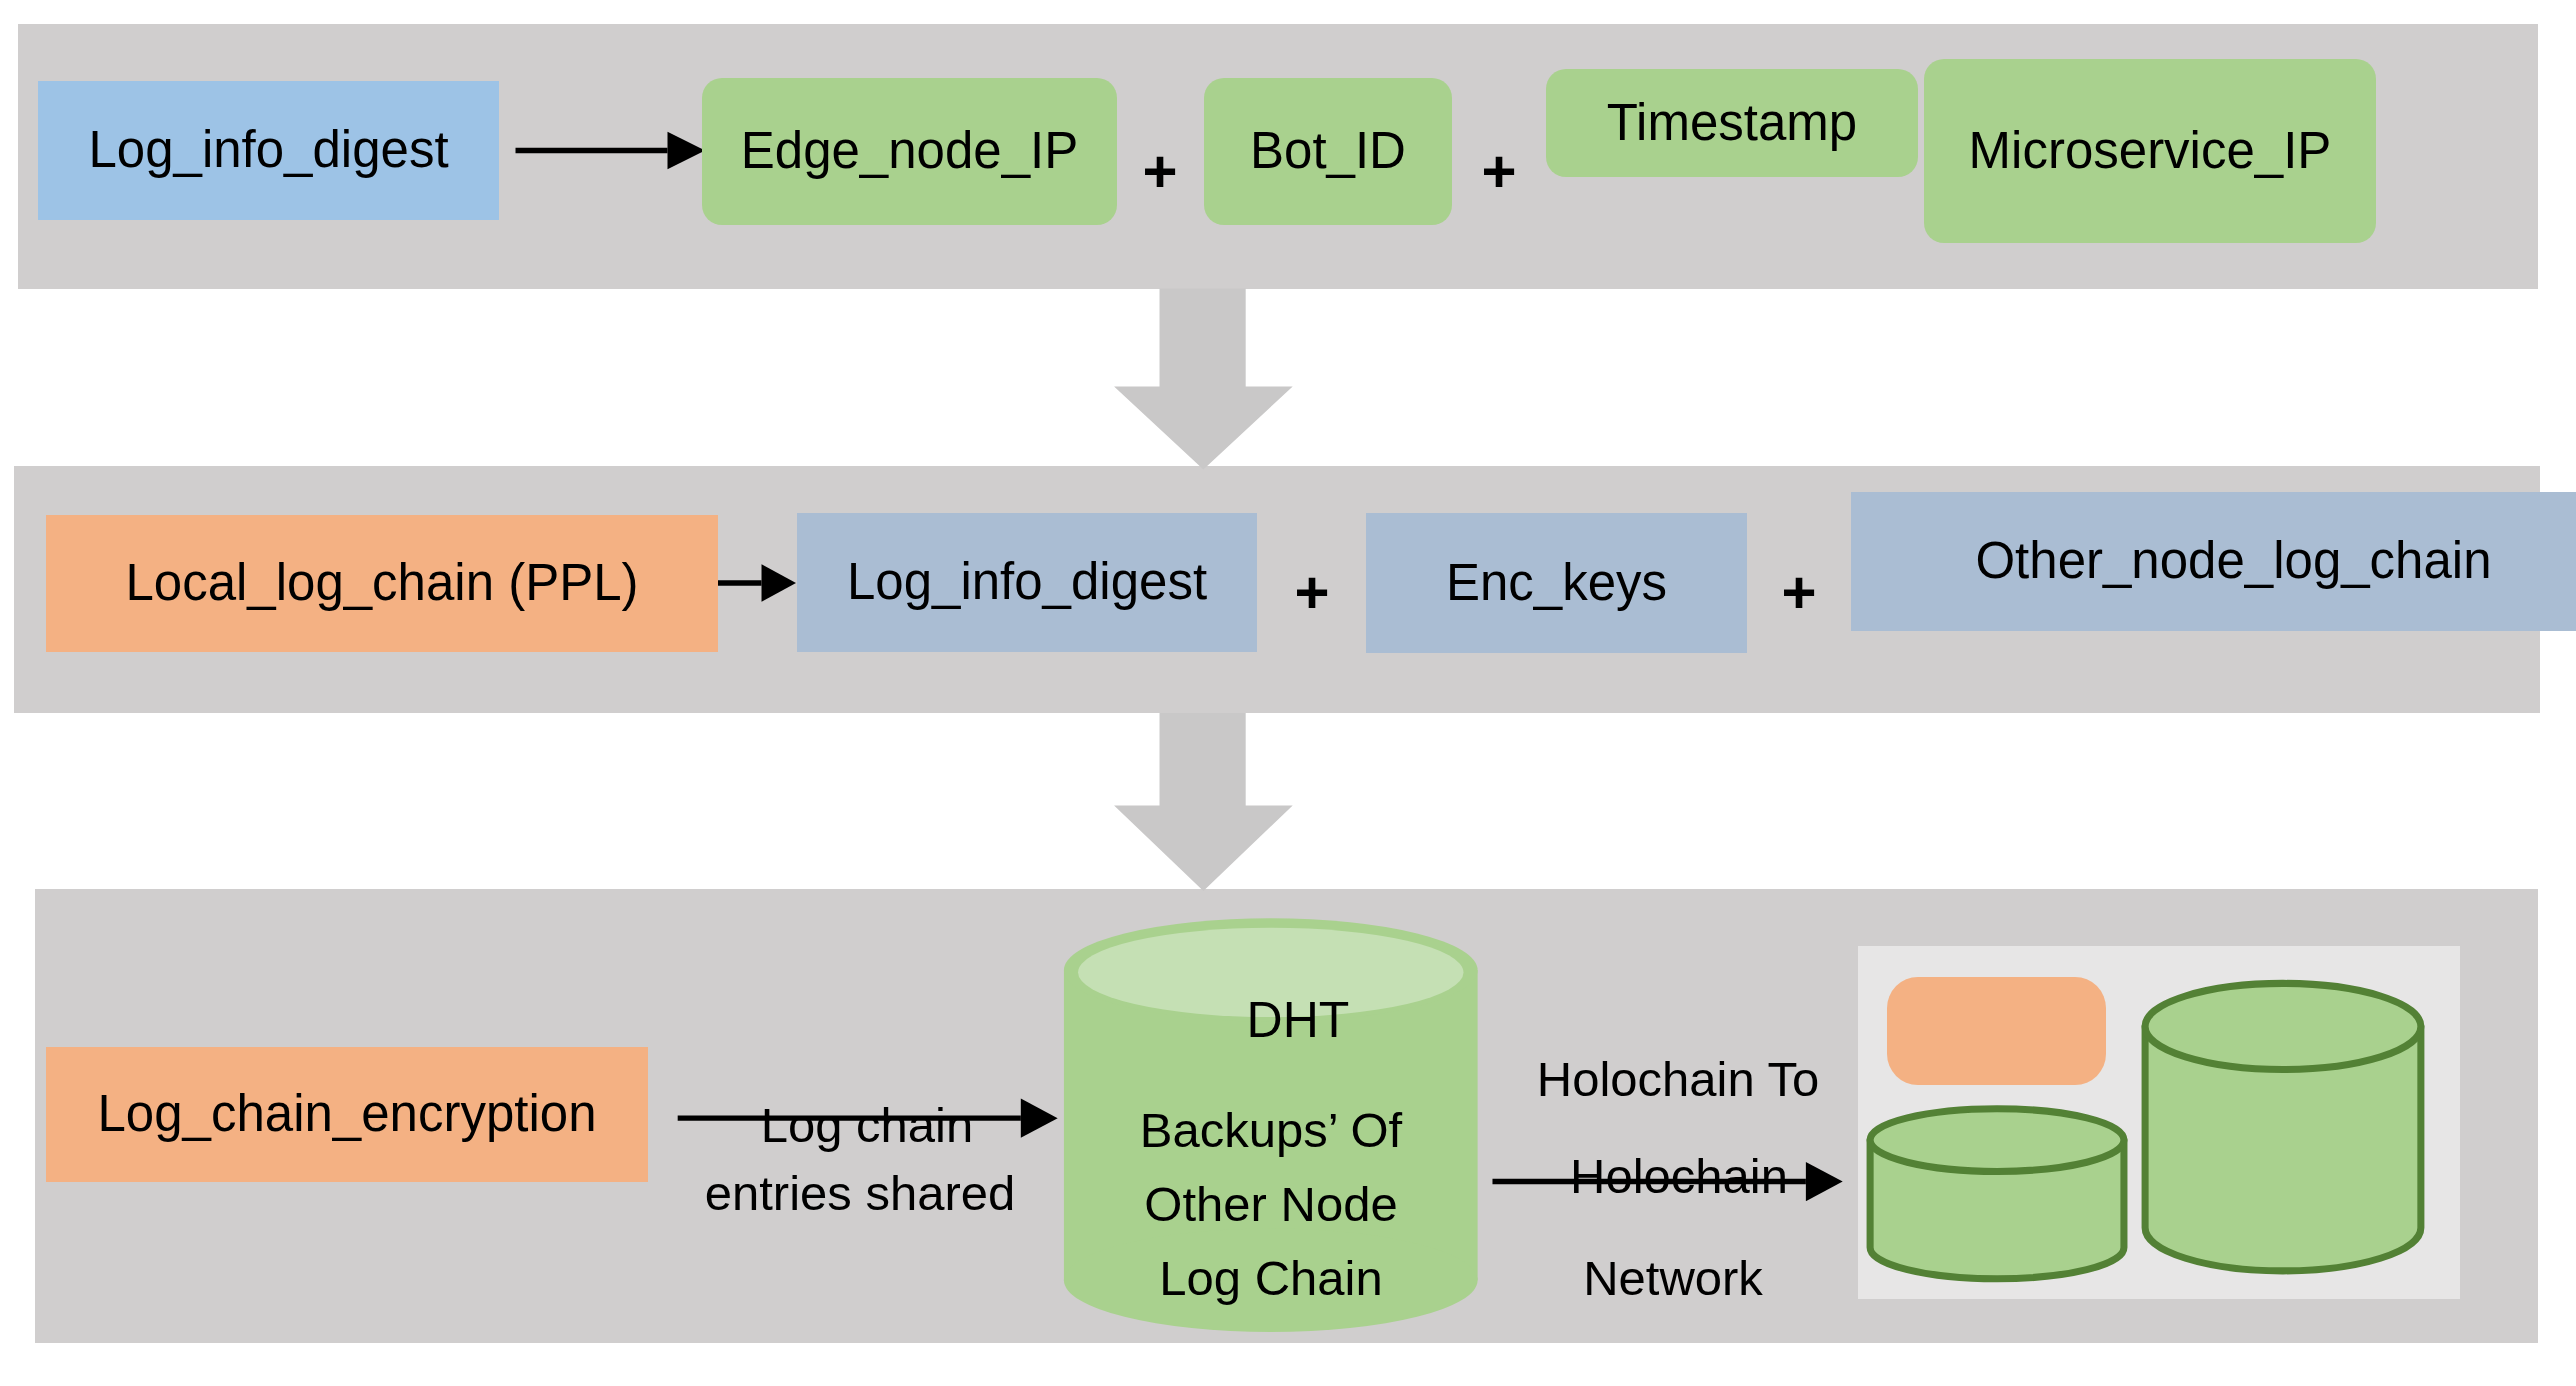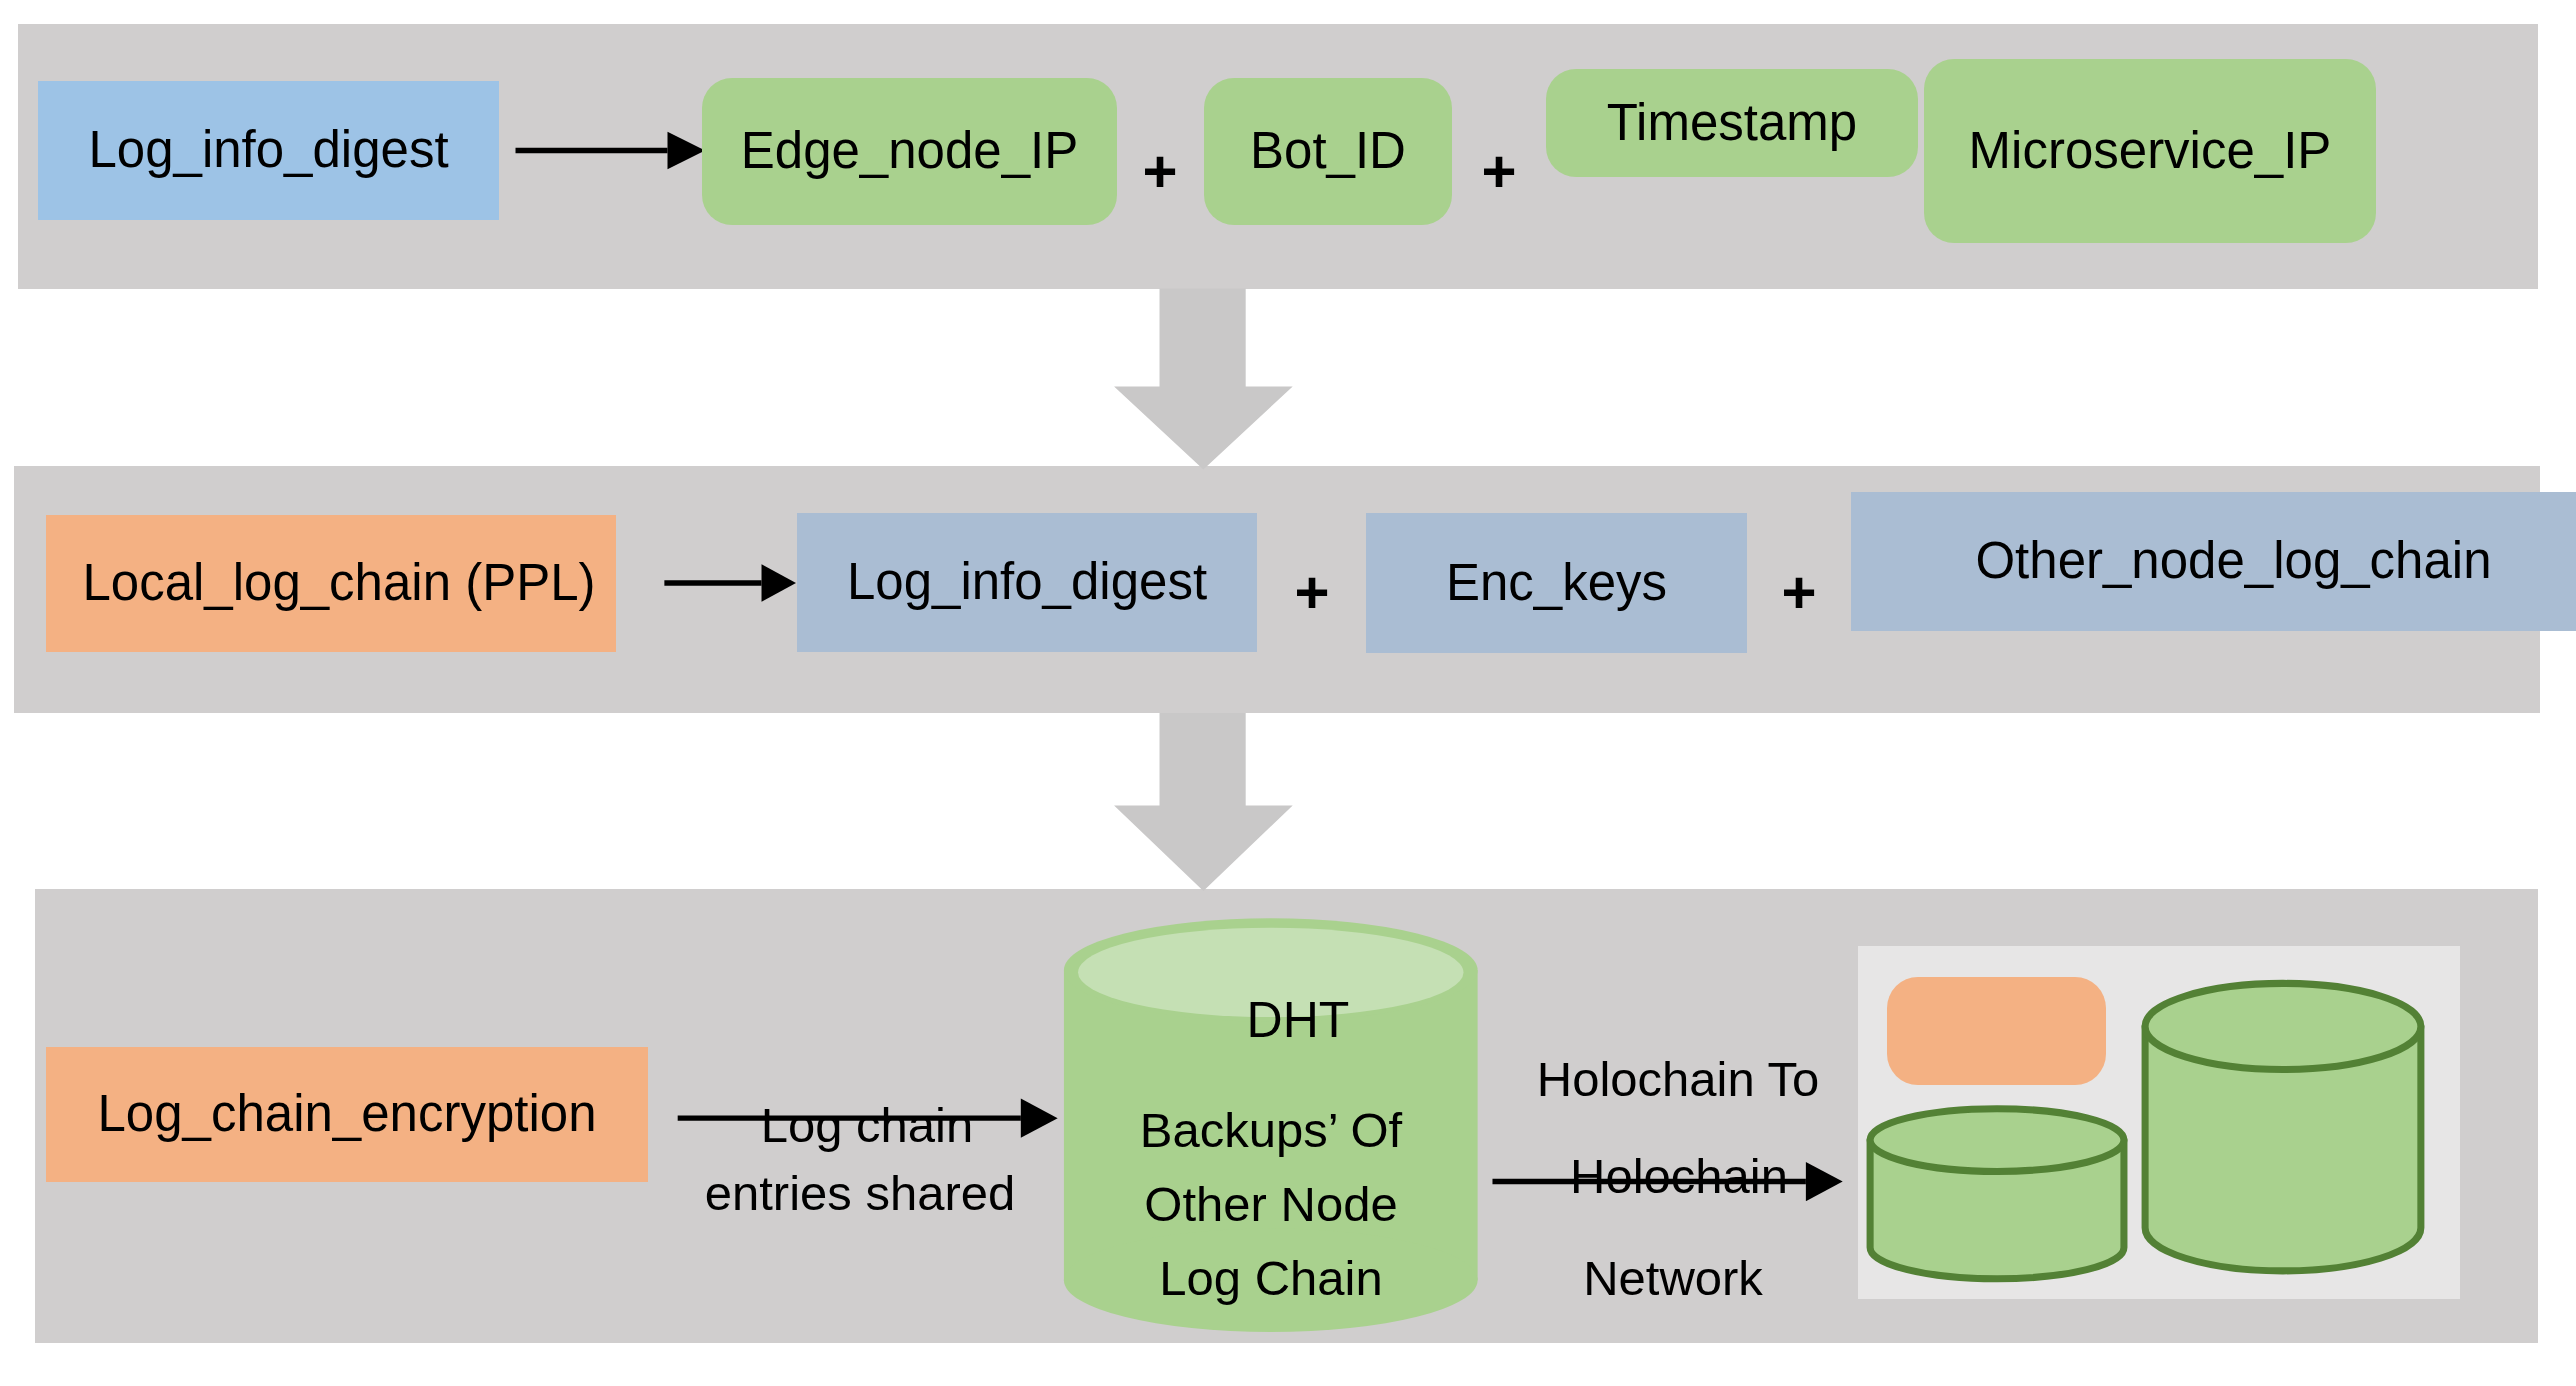--- a/index.html
+++ b/index.html
@@ -14,21 +14,21 @@
   .band1{left:18px;top:23.5px;width:2520px;height:265px;}
   .band2{left:14px;top:466px;width:2526px;height:247px;}
   .band3{left:35px;top:889px;width:2503px;height:454px;}
   .panel{position:absolute;left:1858px;top:946px;width:602px;height:353px;background:var(--panel-gray,#e7e6e6);}
   .layer{position:absolute;left:0;top:0;width:2576px;height:1387px;}
   .node{
     position:absolute;display:flex;align-items:center;justify-content:center;
     font-size:51px;line-height:1.1;text-align:center;white-space:nowrap;
   }
   .blue{background:var(--blue,#9dc3e6);}
-  .green{background:var(--green,#a9d18e);border-radius:30px;}
+  .green{background:var(--green,#a9d18e);border-radius:20px;}
   .bluegray{background:var(--blue-gray,#aabdd3);}
   .orange{background:var(--orange,#f4b183);}
   .plus{
     position:absolute;transform:translate(-50%,-50%);
     font-size:60px;font-weight:bold;line-height:1;
   }
   .flabel{
     position:absolute;transform:translate(-50%,-50%);
     font-size:49px;line-height:1;text-align:center;white-space:nowrap;margin-top:46px;
   }
@@ -96,21 +96,21 @@
 
   <div class="node blue" style="left:38px;top:81px;width:461px;height:139px;">Log_info_digest</div>
   <div class="node green" style="left:702px;top:78px;width:415px;height:147px;">Edge_node_IP</div>
   <div class="plus" style="left:1160px;top:172px;">+</div>
   <div class="node green" style="left:1204px;top:78px;width:248px;height:147px;">Bot_ID</div>
   <div class="plus" style="left:1499px;top:172px;">+</div>
   <div class="node green" style="left:1546px;top:69px;width:372px;height:108px;">Timestamp</div>
   <div class="plus" style="left:1971px;top:168px;">+</div>
   <div class="node green" style="left:1924px;top:59px;width:452px;height:184px;">Microservice_IP</div>
 
-  <div class="node orange" style="left:46px;top:515px;width:554px;height:137px;padding-left:16px;">Local_log_chain (PPL)</div>
+  <div class="node orange" style="left:46px;top:515px;width:672px;height:137px;">Local_log_chain (PPL)</div>
   <div class="node bluegray" style="left:797px;top:513px;width:460px;height:139px;">Log_info_digest</div>
   <div class="plus" style="left:1312px;top:593px;">+</div>
   <div class="node bluegray" style="left:1366px;top:513px;width:381px;height:140px;">Enc_keys</div>
   <div class="plus" style="left:1799px;top:593px;">+</div>
   <div class="node bluegray" style="left:1851px;top:492px;width:765px;height:139px;">Other_node_log_chain</div>
 
   <div class="node orange" style="left:46px;top:1047px;width:602px;height:135px;">Log_chain_encryption</div>
   <div class="flabel" style="left:867px;top:1079px;">Log chain</div>
   <div class="flabel" style="left:860px;top:1147px;">entries shared</div>
 

